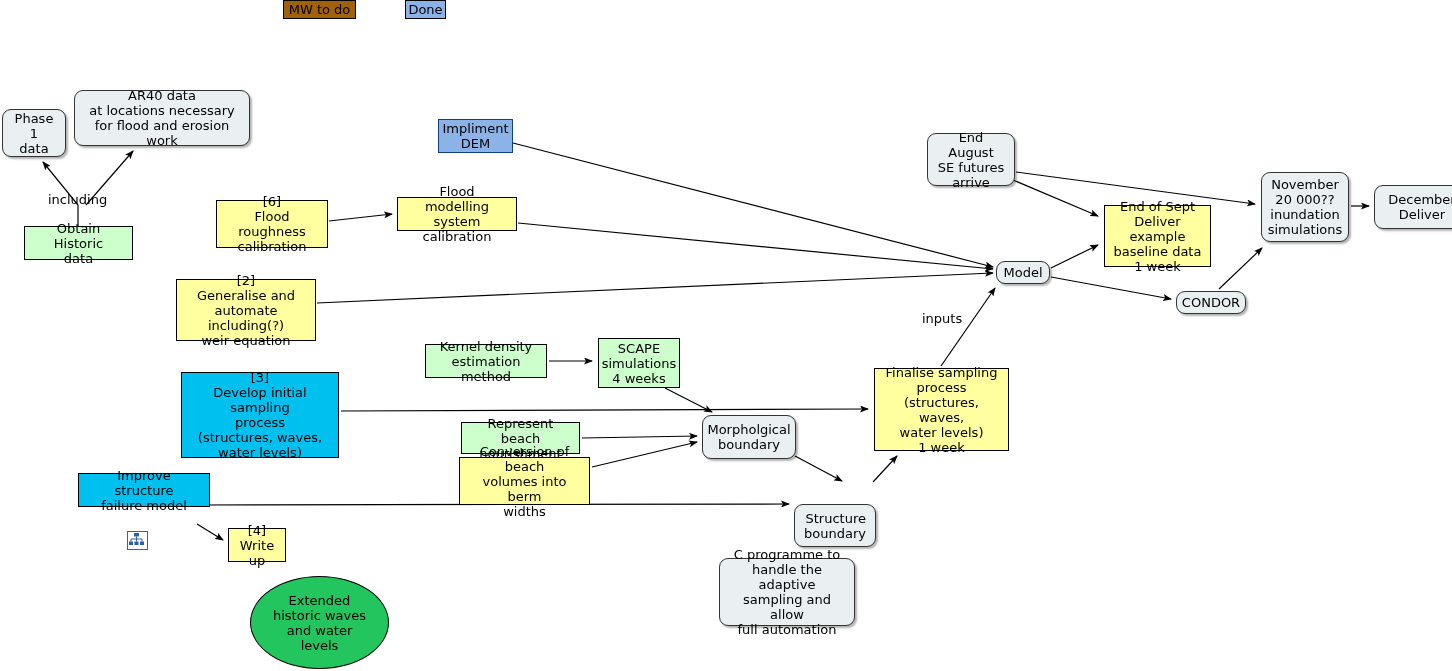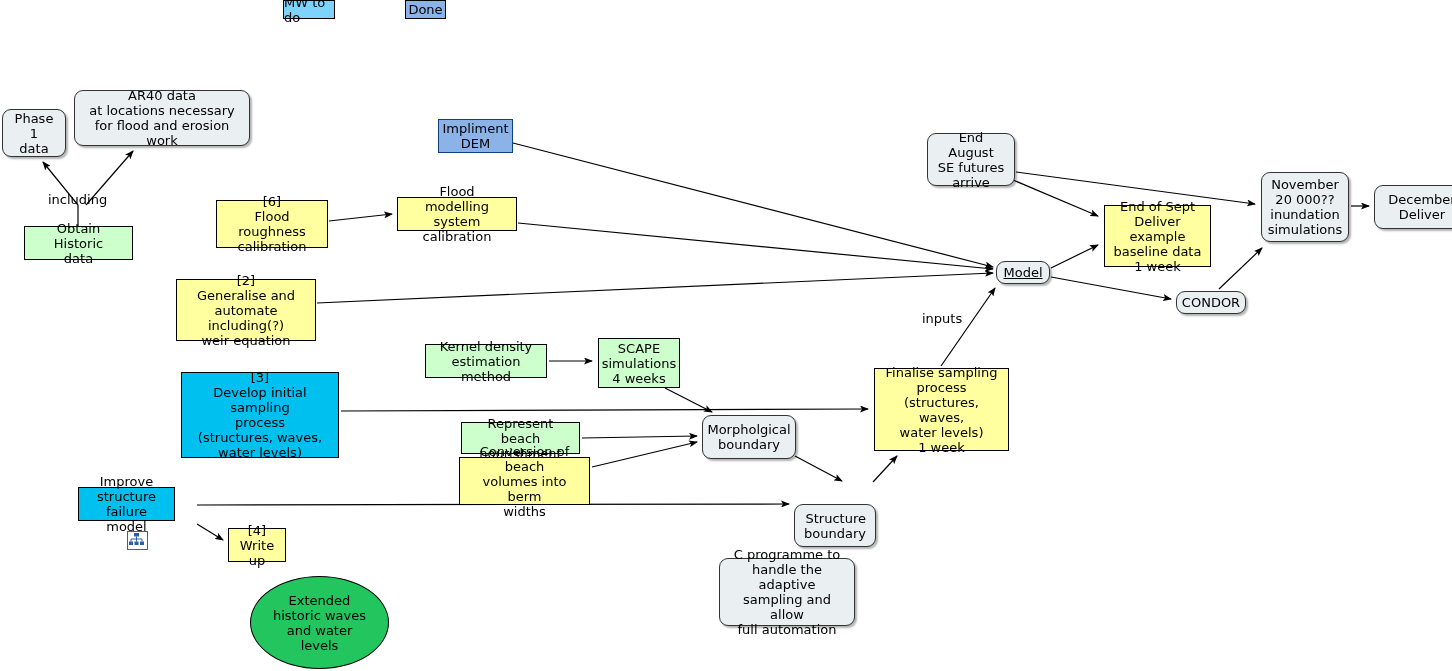--- a/index.html
+++ b/index.html
@@ -168,54 +168,54 @@
 widths</span></div>
       <div class="node rounded" style="left: 702px; top: 415px; width: 94px; height: 44px;"><span>Morpholgical
 boundary</span></div>
       <div class="node rounded" style="left: 794px; top: 504px; width: 82px; height: 43px; text-align: right;"><span>Structure
 boundary</span></div>
       <div class="node rect yellow" style="left: 874px; top: 368px; width: 135px; height: 83px; align-items: center;"><span>Finalise sampling
 process
 (structures, waves,
 water levels)
 1 week</span></div>
-      <div class="node rect cyan" style="left: 78px; top: 487px; width: 97px; height: 34px;"><span>Improve structure
+      <div class="node rect cyan" style="left: 78px; top: 473px; width: 132px; height: 34px;"><span>Improve structure
 failure model</span></div>
       <div class="node rect yellow" style="left: 228px; top: 528px; width: 58px; height: 34px;"><span>[4]
 Write up</span></div>
       <div class="node ellipse" style="left: 250px; top: 576px; width: 139px; height: 93px;"><span>Extended
 historic waves
 and water
 levels</span></div>
       <div class="node rounded" style="left: 719px; top: 558px; width: 136px; height: 68px;"><span>C programme to
 handle the adaptive
 sampling and allow
 full automation</span></div>
       <div class="node rounded" style="left: 927px; top: 133px; width: 88px; height: 53px;"><span>End August
 SE futures
 arrive</span></div>
-      <div class="node rounded" style="left: 996px; top: 261px; width: 54px; height: 23px; text-decoration: underline;"><span>Model</span></div>
+      <div class="node rounded" style="left: 996px; top: 261px; width: 54px; height: 23px;"><span>Model</span></div>
       <div class="node rect yellow" style="left: 1104px; top: 205px; width: 107px; height: 62px;"><span>End of Sept
 Deliver example
 baseline data
 1 week</span></div>
       <div class="node rounded" style="left: 1176px; top: 291px; width: 70px; height: 23px;"><span>CONDOR</span></div>
       <div class="node rounded" style="left: 1261px; top: 172px; width: 88px; height: 70px;"><span>November
 20 000??
 inundation
 simulations</span></div>
       <div class="node rounded" style="left: 1374px; top: 185px; width: 96px; height: 44px;"><span>December
 Deliver</span></div>
     </div>
   <div id="label-layer">
       <div class="freetext" style="left: 48px; top: 192px;">including</div>
       <div class="freetext" style="left: 922px; top: 311px;">inputs</div>
     </div>
   <div id="legend-layer">
-      <div class="legend-box" style="left: 283px; top: 0px; width: 52px; height: 19px; background: #7dd3fc;">
+      <div class="legend-box" style="left: 283px; top: 0px; width: 73px; height: 19px; background: #a16207;">
         <span>MW to do</span>
       </div>
       <div class="legend-box" style="left: 405px; top: 0px; width: 41px; height: 19px; background: rgb(140, 179, 232);">
         <span>Done</span>
       </div>
     </div>
   <div id="icon-layer">
       <div class="mini-icon" style="left: 127px; top: 531px;">
         <svg width="17" height="15" viewBox="0 0 17 15">
           <rect x="6" y="1" width="5" height="3.5" fill="#2f5fa8"></rect>

